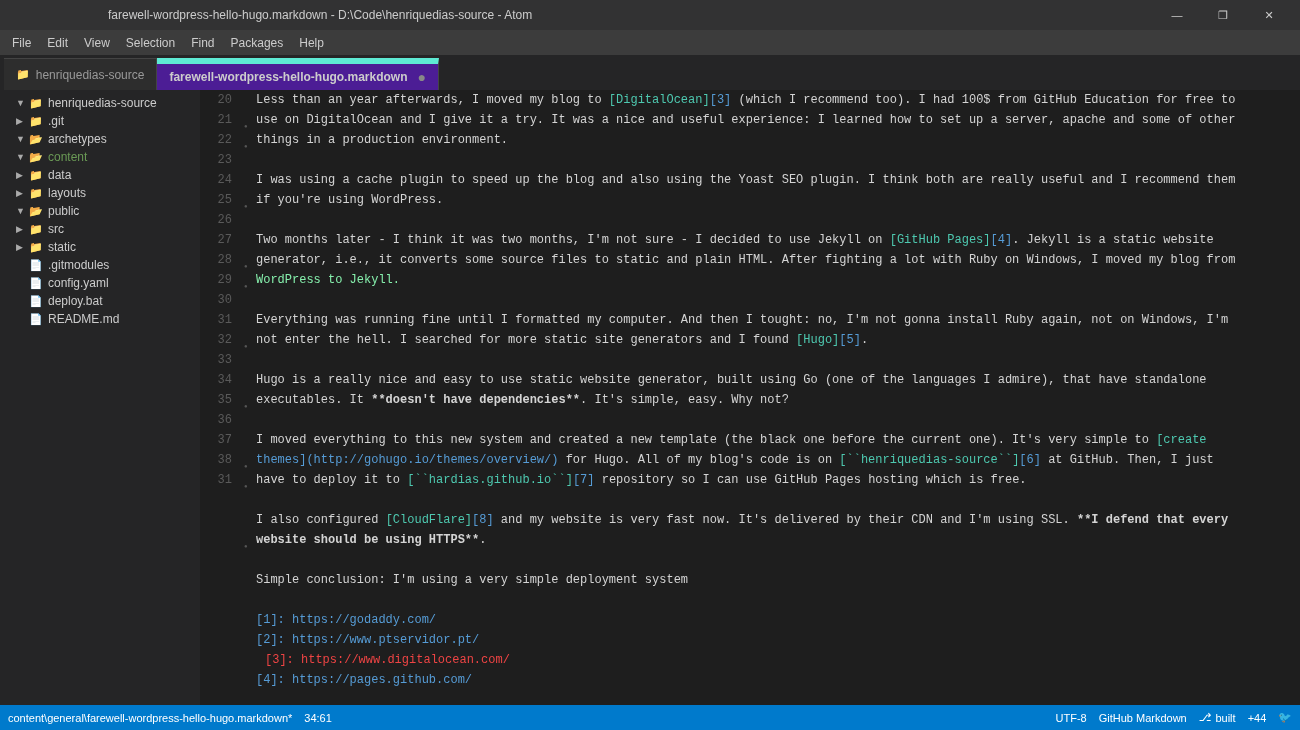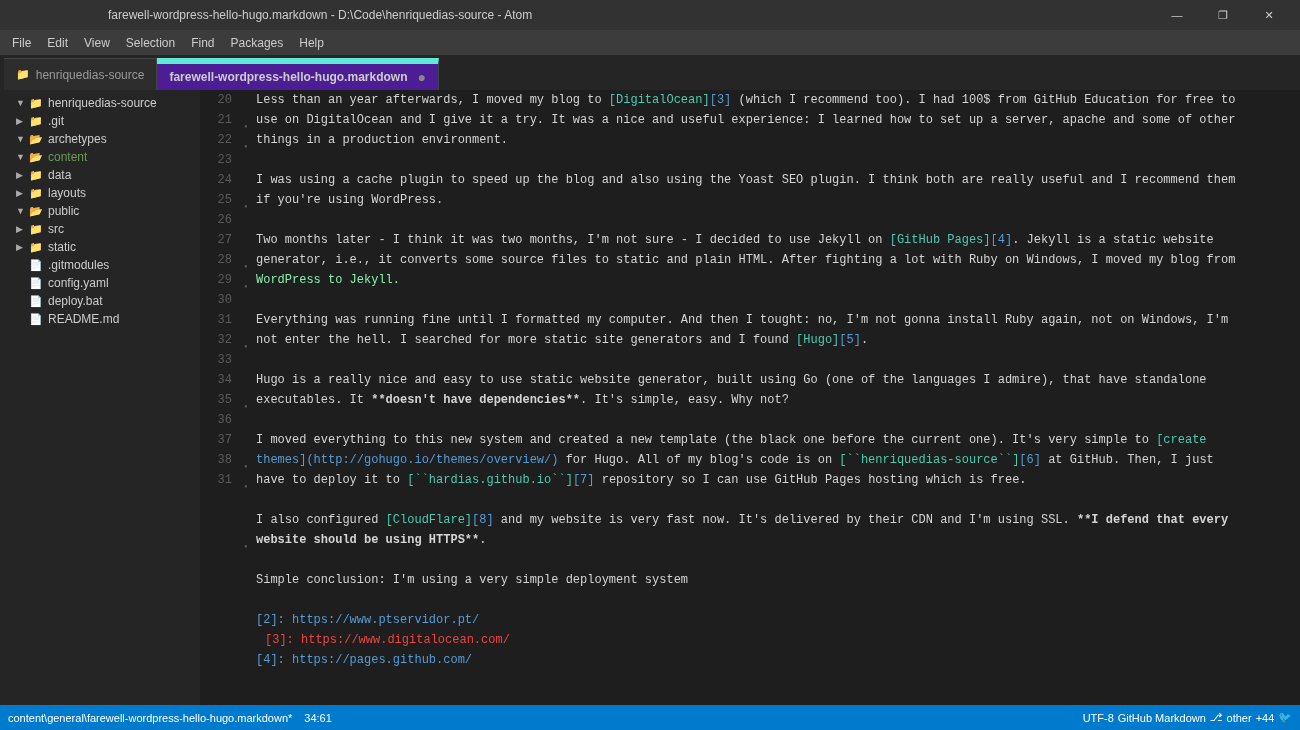--- a/index.html
+++ b/index.html
@@ -180,21 +180,21 @@
       height: 25px;
       display: flex;
       align-items: center;
       justify-content: space-between;
       padding: 0 8px;
       font-family: 'Segoe UI', Arial, sans-serif;
       font-size: 11px;
       color: #ffffff;
     }
     #status-left { display: flex; align-items: center; gap: 12px; }
-    #status-right { display: flex; align-items: center; gap: 4px; }
+    #status-right { display: flex; align-items: center; gap: 12px; }
     .status-item { display: flex; align-items: center; gap: 4px; cursor: pointer; }
   </style>
 </head>
 <body>
 
 <div id="title-bar">
   <div style="width:100px"></div>
   <div id="title-bar-title">farewell-wordpress-hello-hugo.markdown - D:\Code\henriquedias-source - Atom</div>
   <div id="title-bar-controls">
     <div class="title-btn">—</div>
@@ -361,38 +361,39 @@
           <div class="line"> </div>
           <div class="line"><span style="color: rgb(212, 212, 212);">I moved everything to this new system and created a new template (the black one before the current one). It's very simple to </span><span style="color: rgb(78, 201, 176);">[create</span></div>
           <div class="line line-bullet"><span style="color: rgb(86, 156, 214);">themes](http://gohugo.io/themes/overview/)</span><span style="color: rgb(212, 212, 212);"> for Hugo. All of my blog's code is on </span><span style="color: rgb(78, 201, 176);">[``henriquedias-source``]</span><span style="color: rgb(86, 156, 214);">[6]</span><span style="color: rgb(212, 212, 212);"> at GitHub. Then, I just</span></div>
           <div class="line line-bullet"><span style="color: rgb(212, 212, 212);">have to deploy it to </span><span style="color: rgb(78, 201, 176);">[``hardias.github.io``]</span><span style="color: rgb(86, 156, 214);">[7]</span><span style="color: rgb(212, 212, 212);"> repository so I can use GitHub Pages hosting which is free.</span></div>
           <div class="line"> </div>
           <div class="line"><span style="color: rgb(212, 212, 212);">I also configured </span><span style="color: rgb(78, 201, 176);">[CloudFlare]</span><span style="color: rgb(86, 156, 214);">[8]</span><span style="color: rgb(212, 212, 212);"> and my website is very fast now. It's delivered by their CDN and I'm using SSL. </span><span style="font-weight: bold; color: rgb(212, 212, 212);">**I defend that every</span></div>
           <div class="line line-bullet"><span style="font-weight: bold; color: rgb(212, 212, 212);">website should be using HTTPS**</span><span style="color: rgb(212, 212, 212);">.</span></div>
           <div class="line"> </div>
           <div class="line"><span style="color: rgb(212, 212, 212);">Simple conclusion: I'm using a very simple deployment system</span></div>
           <div class="line"> </div>
+          <div class="line"><span style="color: rgb(86, 156, 214);">[1]: https://godaddy.com/</span></div>
           <div class="line"><span style="color: rgb(86, 156, 214);">[2]: https://www.ptservidor.pt/</span></div>
           <div class="line"><span style="color: #ef4444; margin-left: 9px;">[3]: https://www.digitalocean.com/</span></div>
           <div class="line"><span style="color: rgb(86, 156, 214);">[4]: https://pages.github.com/</span></div>
         </div>
     </div>
   </div>
 </div>
 
 <div id="status-bar">
   <div id="status-left">
     <span class="status-item">content\general\farewell-wordpress-hello-hugo.markdown*</span>
     <span class="status-item">34:61</span>
   </div>
   <div id="status-right">
     <span class="status-item">UTF-8</span>
     <span class="status-item">GitHub Markdown</span>
     <span class="status-item">
       <span>⎇</span>
-      <span>other</span>
+      <span>built</span>
     </span>
     <span class="status-item">
       <span>+44</span>
     </span>
     <span class="status-item">🐦</span>
   </div>
 </div>
 
 </body></html>

